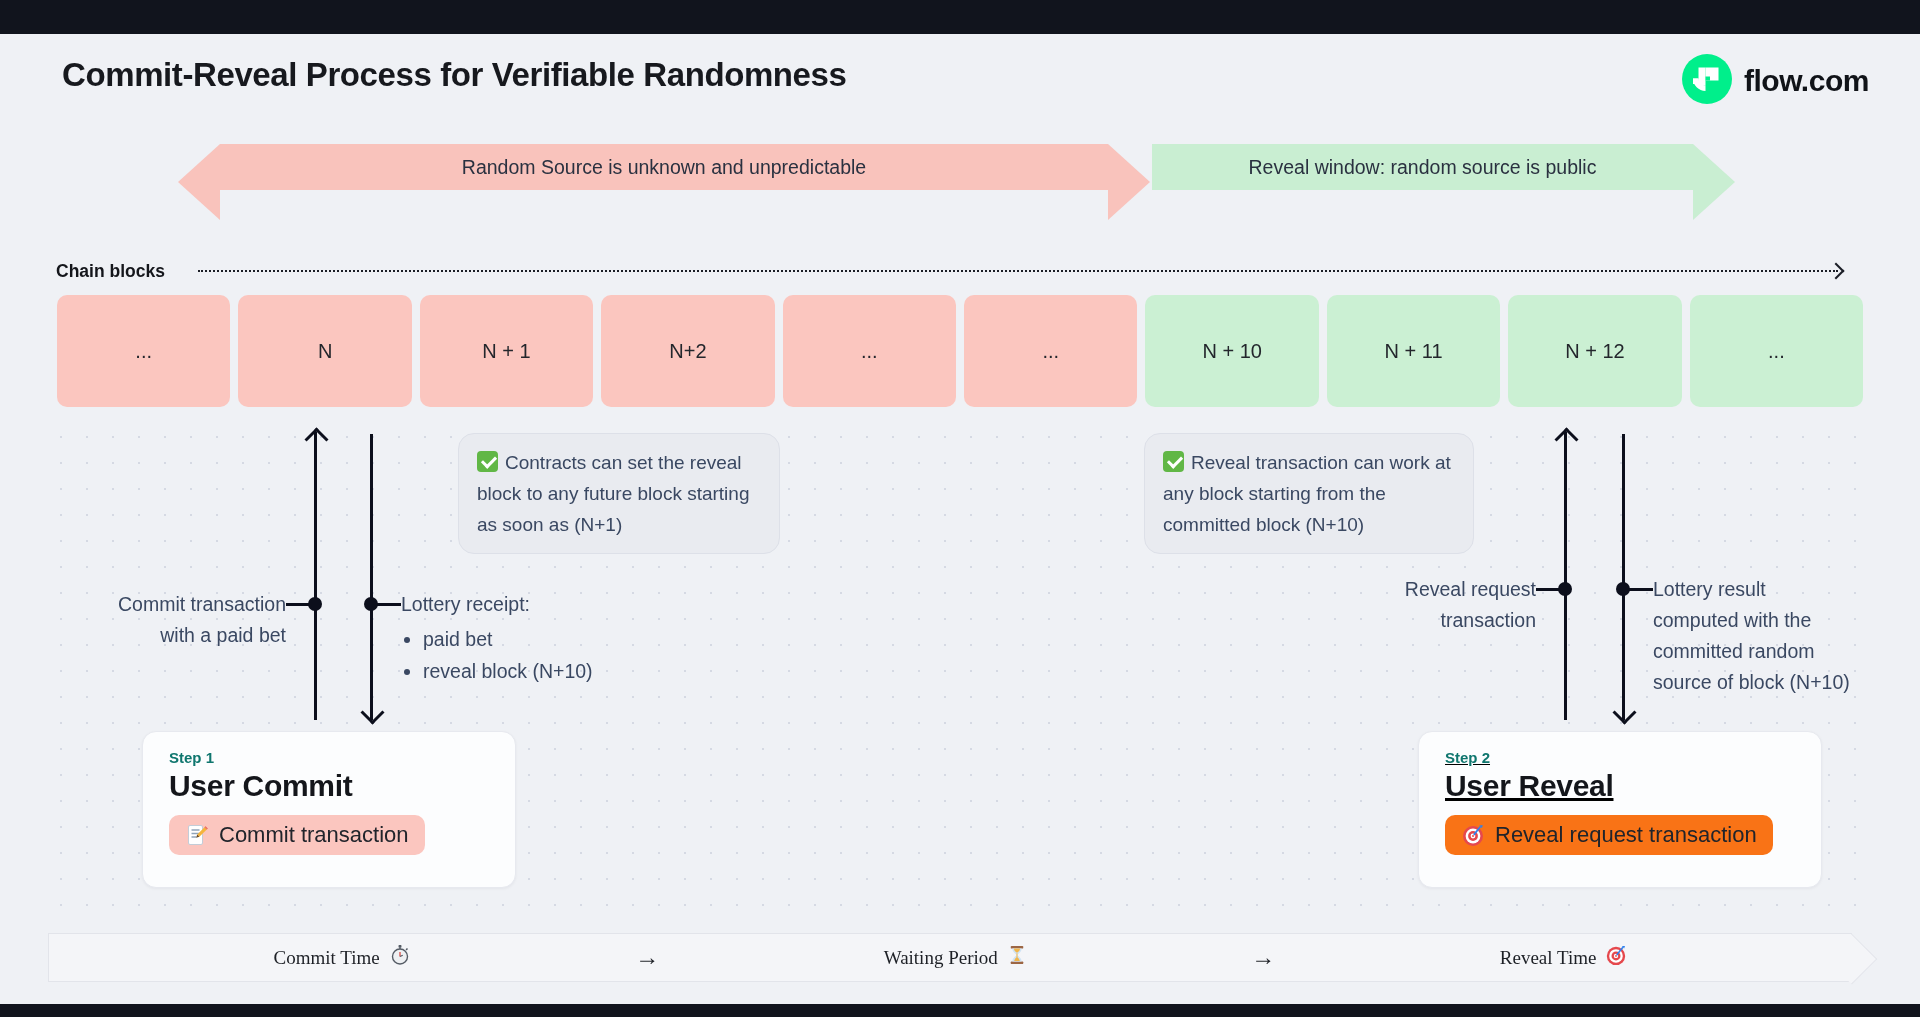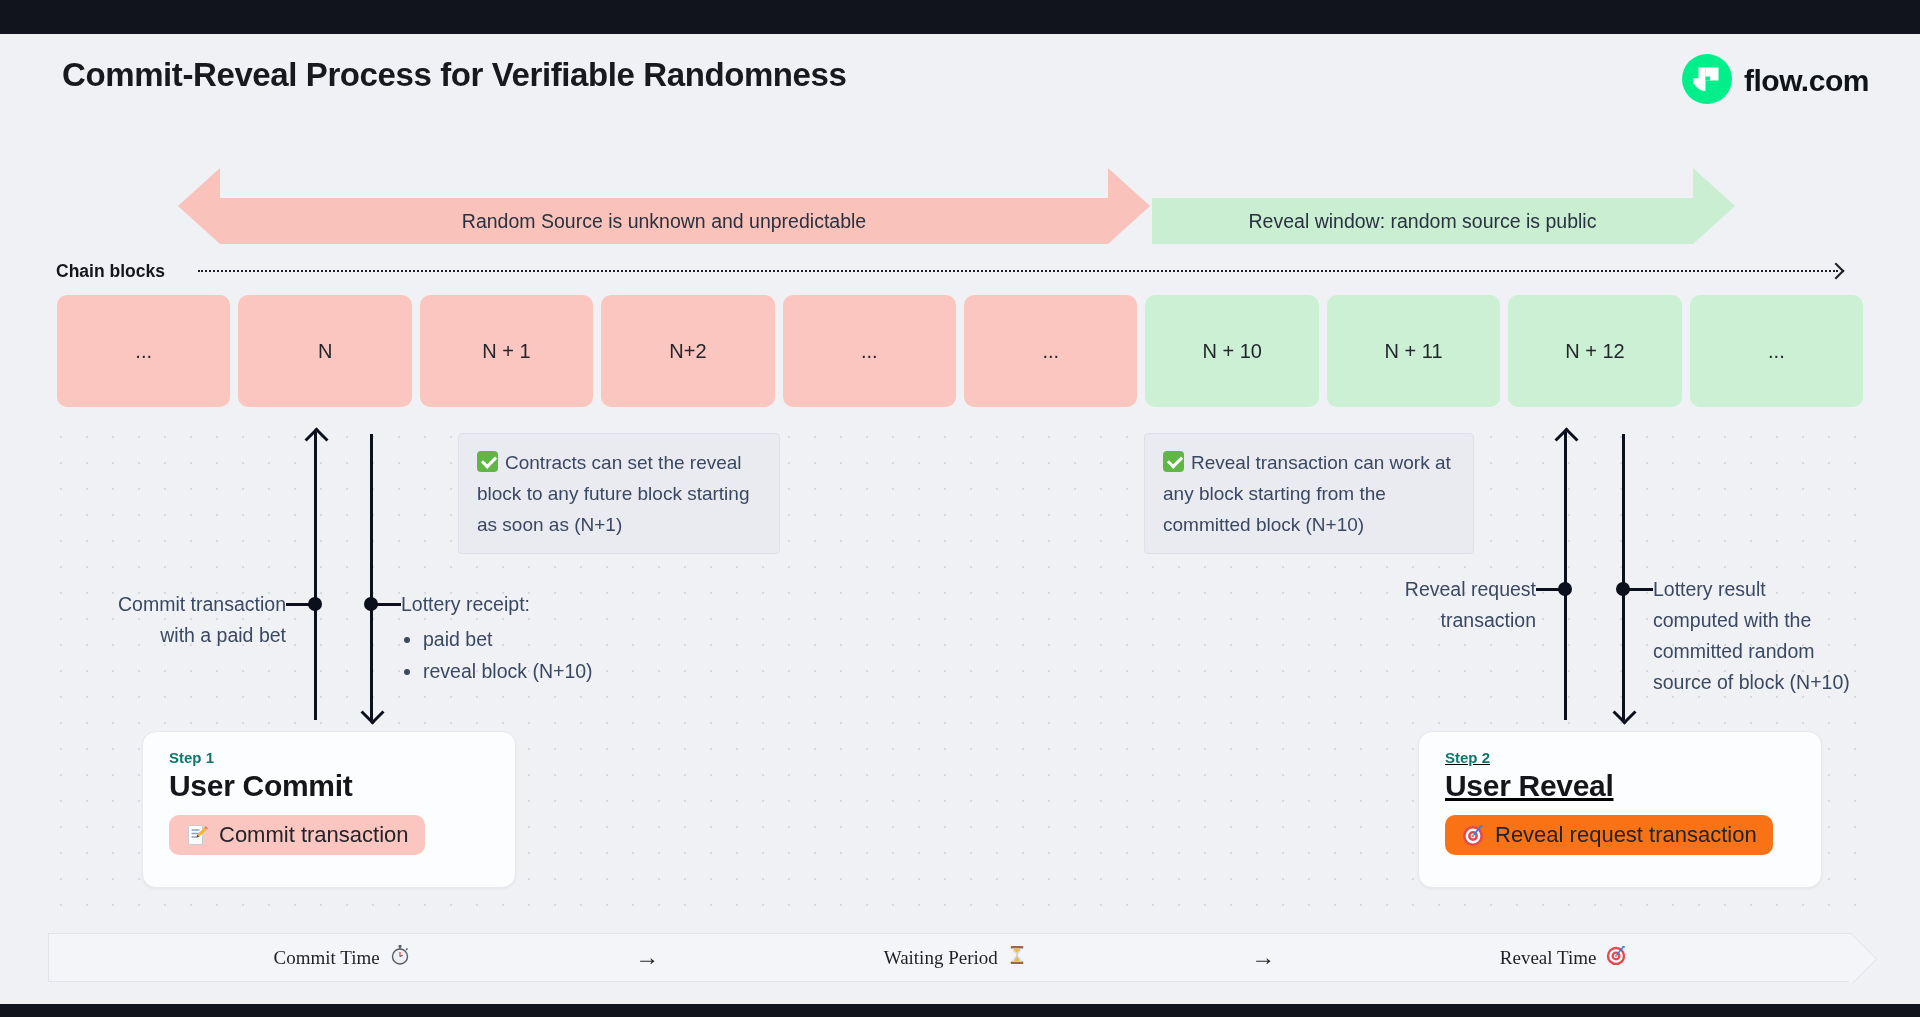--- a/index.html
+++ b/index.html
@@ -17,21 +17,21 @@
   .brand-name { font-size:30px; font-weight:800; color:#101318; letter-spacing:-0.5px; }
 
   
   .dots {
     position:absolute; left:48px; top:424px; width:1824px; height:502px;
     background-image: radial-gradient(circle, #d5d9e3 1.2px, transparent 1.4px);
     background-size: 26px 26px; z-index:0;
   }
 
   
-  .phase { position:absolute; top:168px; height:76px; display:flex; align-items:flex-end; z-index:1; }
+  .phase { position:absolute; top:144px; height:76px; display:flex; align-items:flex-start; z-index:1; }
   .phase .body { height:46px; display:flex; align-items:center; justify-content:center;
                  font-size:19.5px; color:#2a3140; flex:1; }
   .phase .head-l { width:0; height:0; border-top:38px solid transparent; border-bottom:38px solid transparent; }
   .phase .head-r { width:0; height:0; border-top:38px solid transparent; border-bottom:38px solid transparent; }
   .phase-red { left:178px; width:972px; }
   .phase-red .body { background:#f9c3bc; }
   .phase-red .head-l { border-right:42px solid #f9c3bc; }
   .phase-red .head-r { border-left:42px solid #f9c3bc; }
   .phase-green { left:1152px; width:583px; }
   .phase-green .body { background:#c9eed2; }
@@ -42,21 +42,21 @@
   .chain-line { position:absolute; left:198px; top:270px; width:1640px; border-top:2.6px dotted #1b1e26; z-index:1; }
   .chain-line::after { content:""; position:absolute; right:-4px; top:-7px; width:10px; height:10px;
       border-top:2.6px solid #1b1e26; border-right:2.6px solid #1b1e26; transform:rotate(45deg); }
   .blocks { position:absolute; left:57px; top:295px; width:1806px; height:112px; display:flex; gap:8px; z-index:1; }
   .block { flex:1; border-radius:10px; display:flex; align-items:center; justify-content:center;
            font-size:20px; font-weight:500; color:#23262c; }
   .block.commit { background:#fbc6bf; }
   .block.reveal { background:#cbf0d3; }
 
   
-  .callout { position:absolute; top:433px; background:#e9ebf0; border:1px solid #dde0e8; border-radius:4px;
+  .callout { position:absolute; top:433px; background:#e9ebf0; border:1px solid #dde0e8; border-radius:16px;
              padding:13px 18px; font-size:19px; line-height:31px; color:#3a4862; z-index:2; }
   .callout-left { left:458px; width:322px; }
   .callout-right { left:1144px; width:330px; }
   .check-icon { display:inline-block; width:21px; height:21px; border-radius:4px; background:#61b746;
                 position:relative; vertical-align:-3px; margin-right:7px; }
   .check-icon::after { content:""; position:absolute; left:4.5px; top:4.5px; width:11px; height:6px;
                 border-left:3px solid #fff; border-bottom:3px solid #fff; transform:rotate(-45deg); }
 
   
   .varrow { position:absolute; width:3.5px; background:#0c0f1c; z-index:2; }

